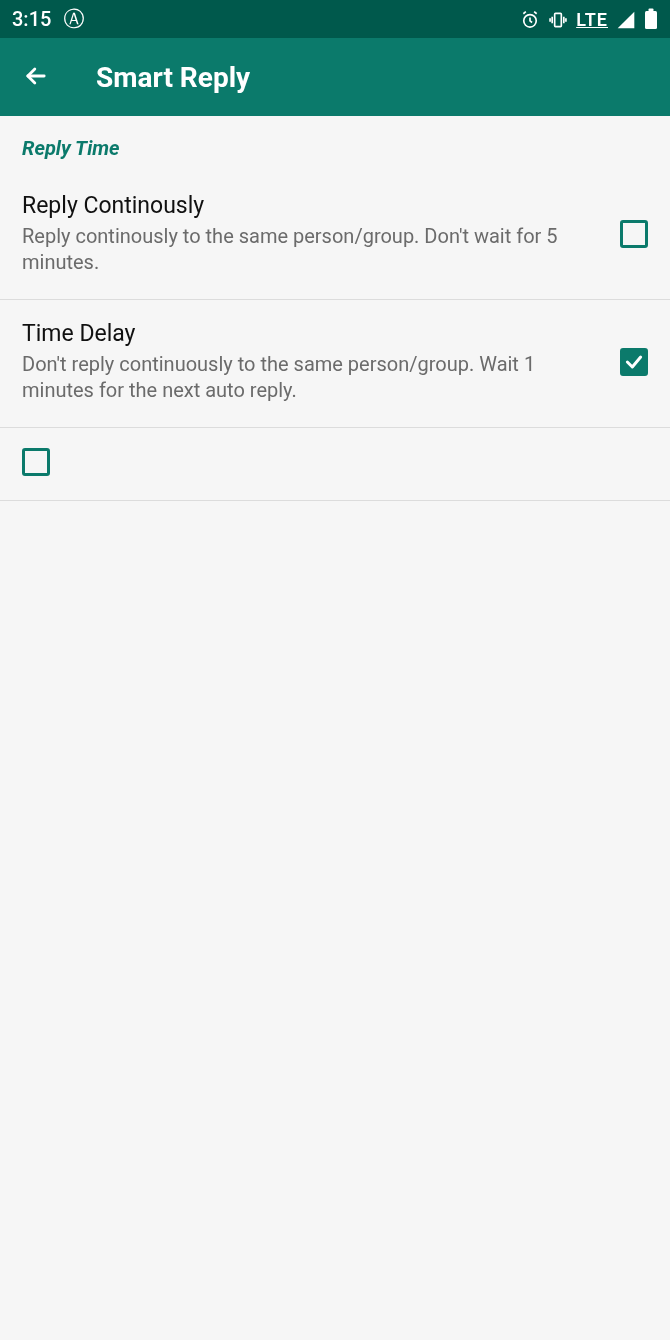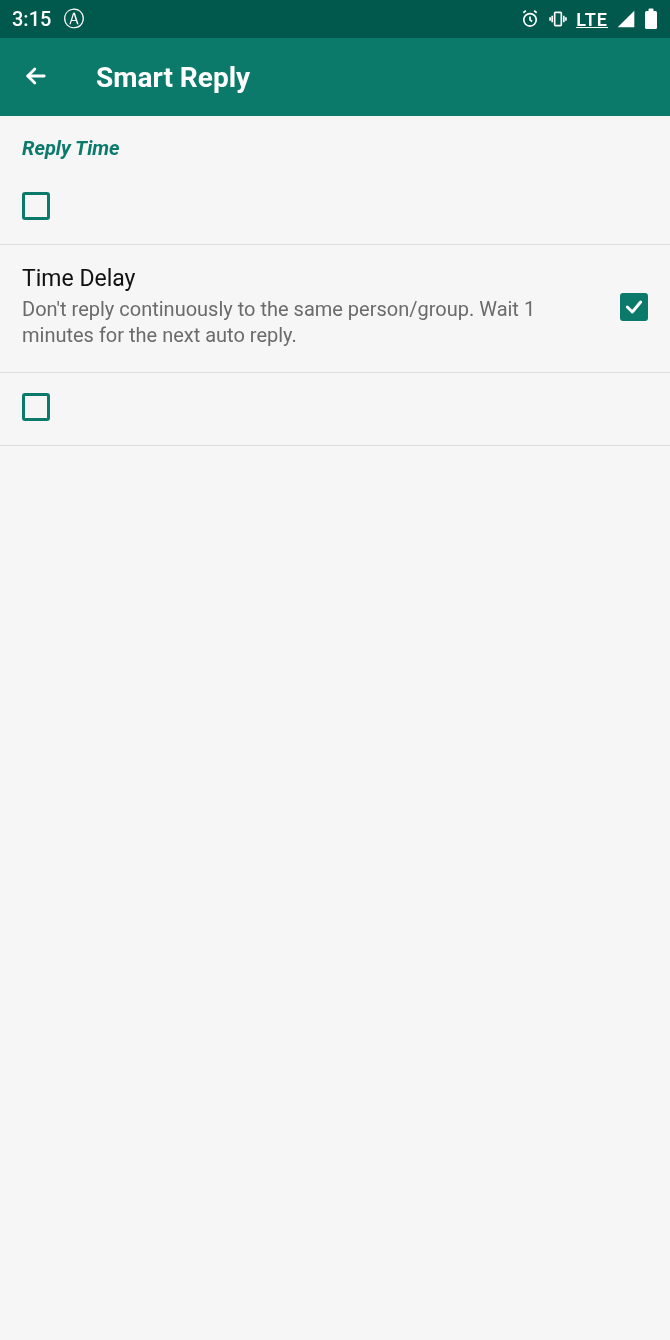--- a/index.html
+++ b/index.html
@@ -9,21 +9,21 @@
     background: #00594c;
     color: #ffffff;
     display: flex;
     align-items: center;
     justify-content: space-between;
     padding: 0 12px;
     font-size: 20px;
     font-weight: 500;
   }
   .statusbar .sb-left { display: flex; align-items: center; gap: 12px; }
-  .statusbar .sb-right { display: flex; align-items: center; gap: 8px; text-decoration: underline; }
+  .statusbar .sb-right { display: flex; align-items: flex-end; gap: 8px; text-decoration: underline; }
   .statusbar .lte { font-size: 18px; letter-spacing: 1px; font-weight: 600; }
   .statusbar svg { display: block; }
   .appbar {
     height: 78px;
     background: #0b7a6b;
     color: #fff;
     display: flex;
     align-items: center;
     padding: 0 12px;
   }
@@ -130,20 +130,24 @@
         </svg>
     </span>
   </button>
   <div class="appbar-title">Smart Reply</div>
 </div>
 
 <div class="content">
   <div class="section-header">Reply Time</div>
 
   <div class="item">
+    <div class="texts">
+      <div class="title">Reply Continously</div>
+      <div class="desc">Reply continously to the same person/group. Don't wait for 5 minutes.</div>
+    </div>
     <div class="checkbox">
       
     </div>
   </div>
 
   <div class="item">
     <div class="texts">
       <div class="title">Time Delay</div>
       <div class="desc">Don't reply continuously to the same person/group. Wait 1 minutes for the next auto reply.</div>
     </div>

